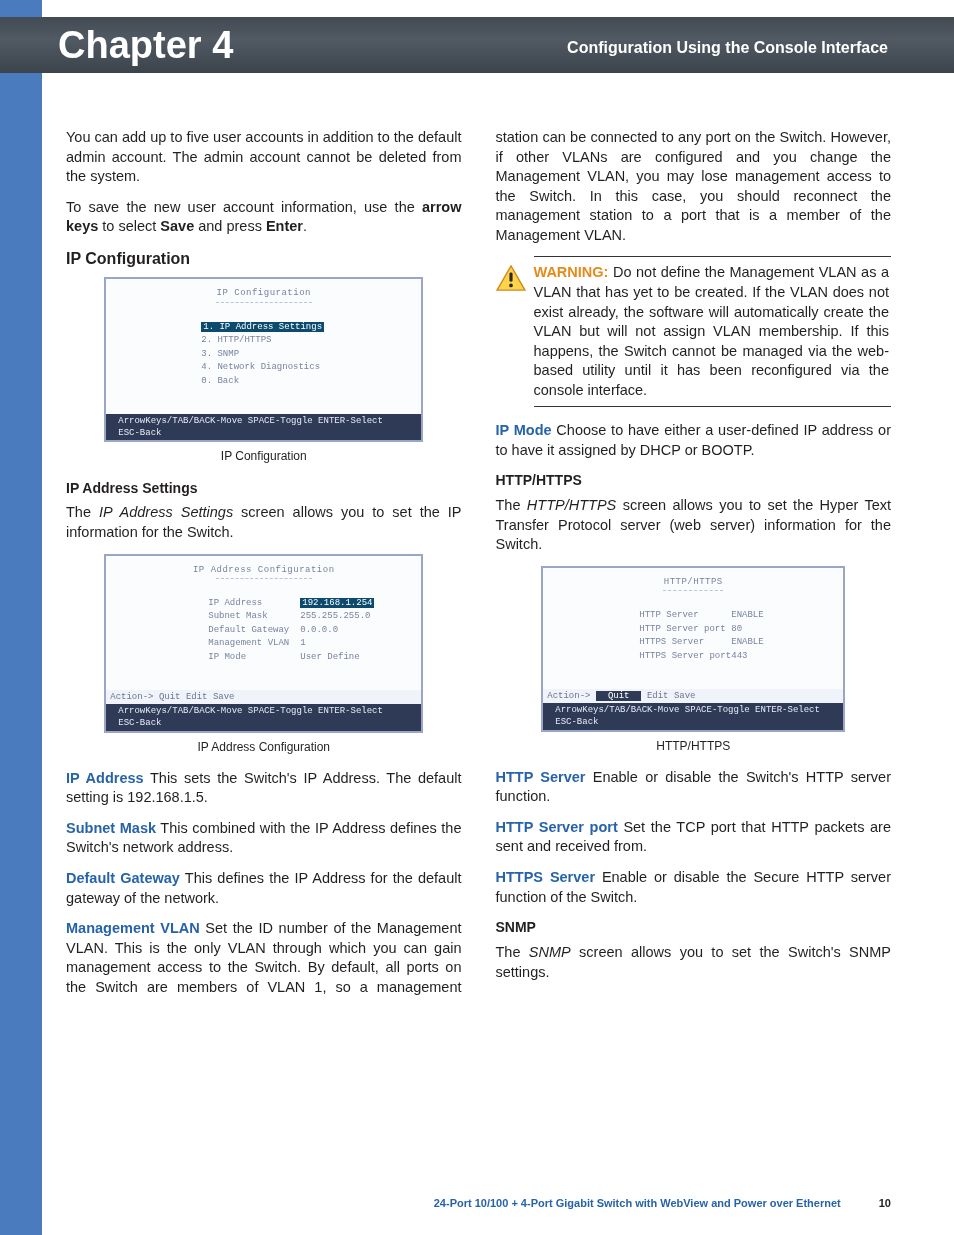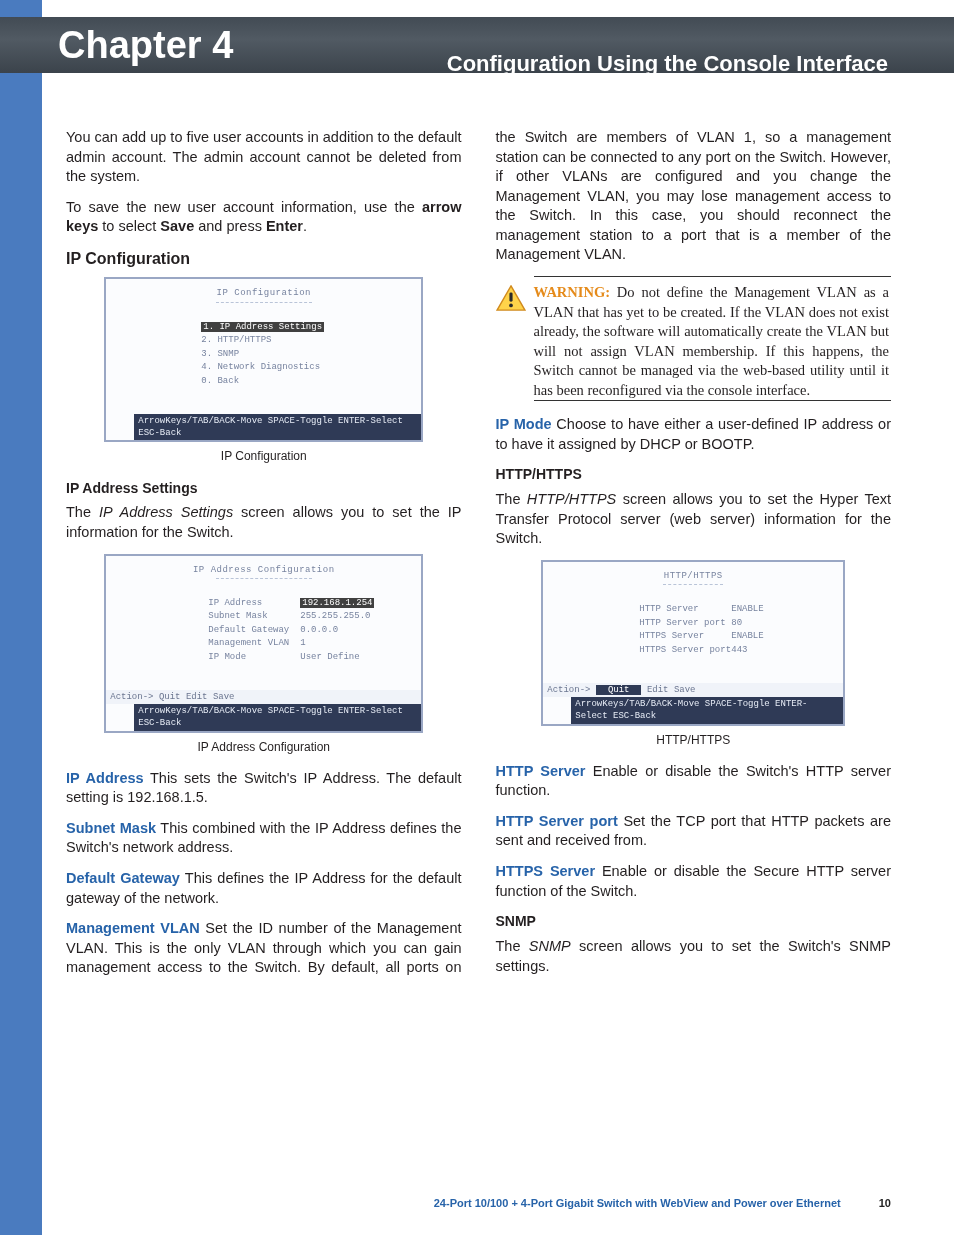--- a/index.html
+++ b/index.html
@@ -39,25 +39,24 @@
     top: 7px;
     font-size: 38px;
     font-weight: 700;
     color: #fff;
     font-family: "Segoe UI Semibold", "Myriad Pro", Arial, sans-serif;
   }
   .header-right {
     position: absolute;
     right: 66px;
     top: 22px;
-    font-size: 22px;
+    font-size: 16px;
     font-weight: 700;
     color: #fff;
     font-family: "Segoe UI Semibold", "Myriad Pro", Arial, sans-serif;
-    margin-top: 12px;
   }
   .content {
     position: absolute;
     left: 66px;
     top: 128px;
     right: 63px;
     bottom: 58px;
     column-count: 2;
     column-gap: 34px;
     font-size: 14.5px;
@@ -107,56 +106,54 @@
     display: block;
     border-top: 1px dashed #b9c4d8;
     width: 96px;
     margin: 2px auto 0 auto;
   }
   .c-body {
     padding: 16px 0 26px 95px;
     line-height: 1.5;
   }
   .c-row { white-space: pre; }
-  .c-sel { background: #404040; color: #fff; padding: 0 2px; }
+  .c-sel { background: #0c4a6e; color: #fff; padding: 0 2px; }
   .c-actions {
     background: #f0f3f9;
     color: #6b7690;
     padding: 1px 4px;
   }
   .c-actions .dark { background: #2f3a56; color: #fff; padding: 0 12px; }
   .c-foot {
     background: #2f3a56;
     color: #e6ebf5;
-    padding: 1px 4px;
+    padding: 1px 12px;
     text-align: left;
-    margin-left: 28px;
   }
   .c-right-tag {
     position: absolute;
     right: 2px;
     bottom: 12px;
     background: #2f3a56;
     color: #e6ebf5;
     padding: 0 2px;
     font-size: 8px;
   }
   .cons-kv { display: flex; }
   .cons-kv .k { width: 92px; }
   .cons-kv .v { }
 
   .warn-box {
     display: flex;
     gap: 10px;
     border-top: 1px solid #333;
     border-bottom: 1px solid #333;
     margin: 6px 0 14px 38px;
-    padding: 6px 2px 0 0;
+    padding: 6px 2px 6px 0;
     break-inside: avoid;
-    font-family: Liberation Serif, serif;
   }
   .warn-icon {
     width: 28px;
     min-width: 28px;
     margin-top: 2px;
     margin-left: -38px;
   }
   .warn-text { font-size: 14.5px; text-align: justify; }
   .warn-label { color: #e58b1b; font-weight: 700; }
 

